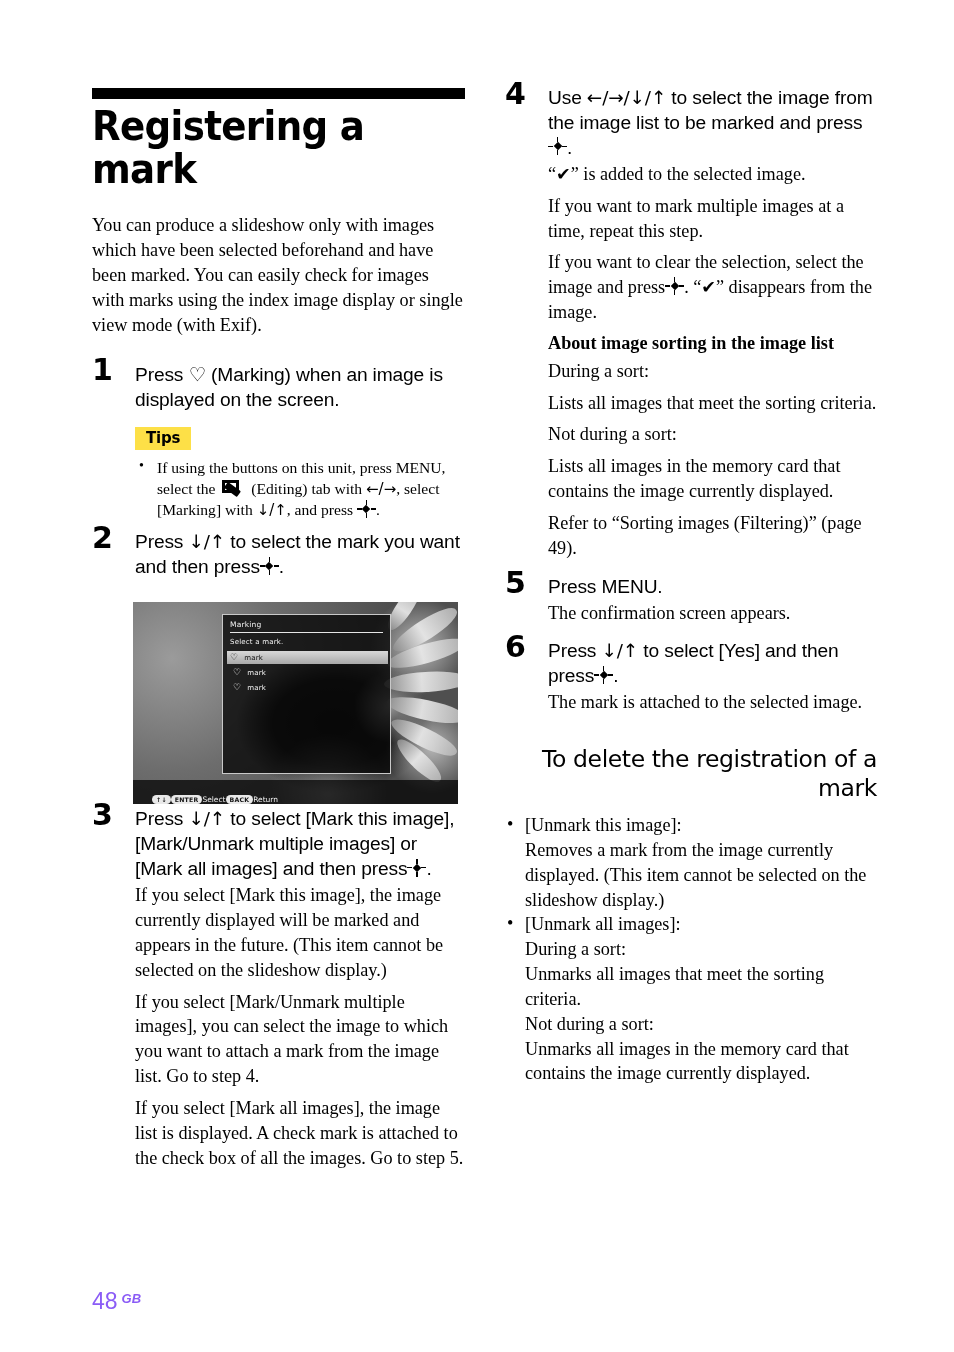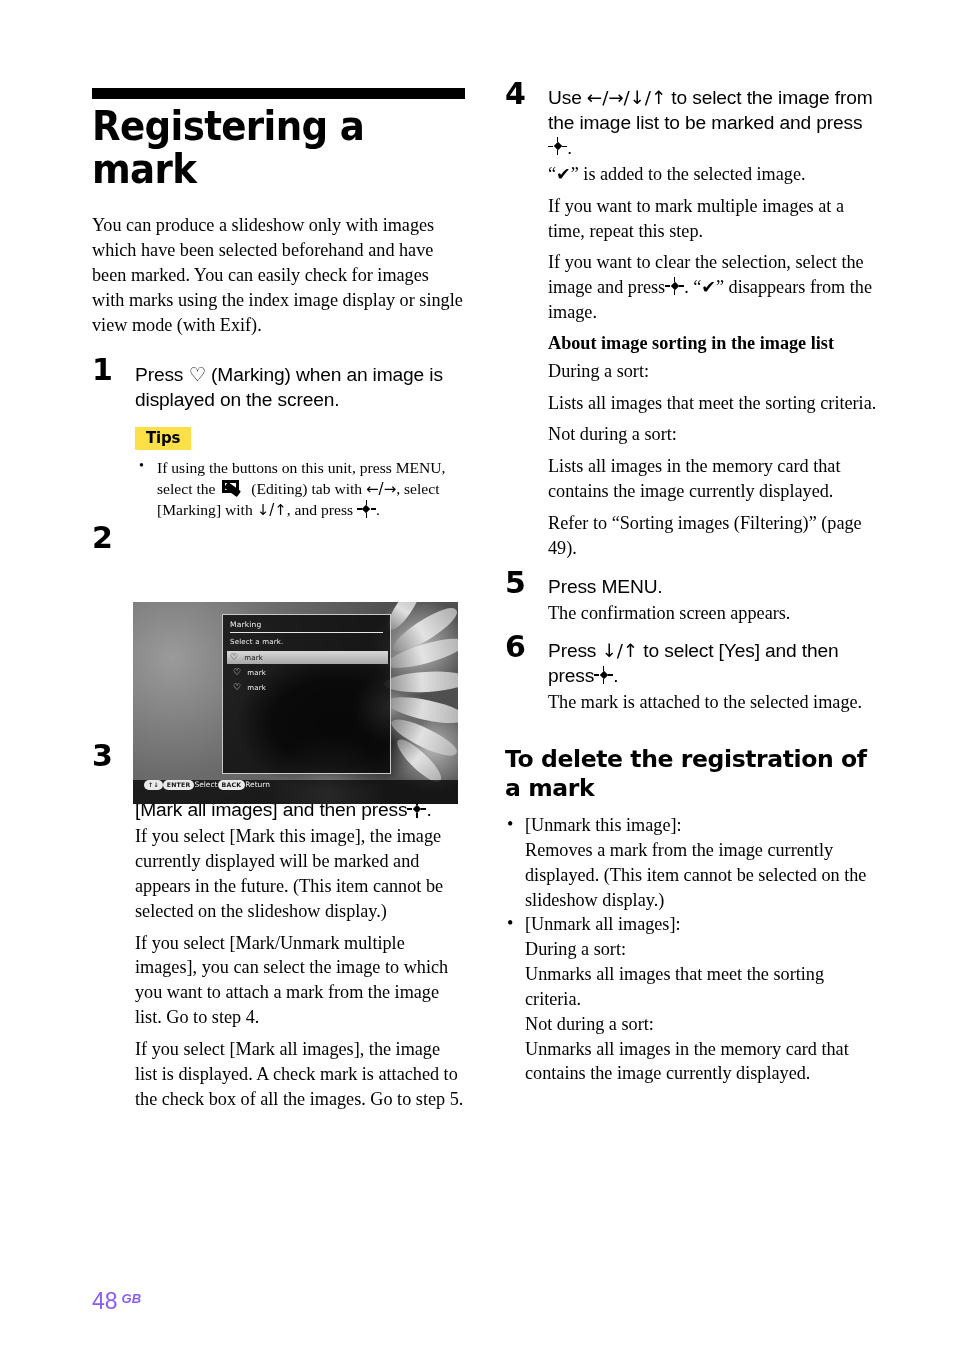--- a/index.html
+++ b/index.html
@@ -136,25 +136,26 @@
   
   .sub-head-bold {
     font-family: "Liberation Serif", serif;
     font-weight: bold;
     font-size: 18.2px;
     line-height: 1.365;
     margin: 6px 0 2px 0;
   }
   .section-head {
     font-family: "DejaVu Sans", sans-serif;
-    font-weight: bold;
+    font-weight: normal;
     font-size: 23.5px;
     line-height: 1.23;
     margin: 30px 0 10px 0;
     letter-spacing: -0.4px;
+    text-align: right;
   }
 
   
   .gl {
     font-family: "DejaVu Sans", sans-serif;
     font-size: 0.96em;
   }
   .heart {
     font-family: "DejaVu Sans", sans-serif;
     font-size: 1.02em;
@@ -281,22 +282,22 @@
     width: 155px;
     margin-left: -3px;
   }
   .figure .menu-item .hicon { font-size: 9px; line-height: 1; }
   .figure .guidebar {
     position: absolute;
     left: 0; right: 0; bottom: 0;
     height: 24px;
     background: rgba(0,0,0,0.72);
     display: flex;
-    align-items: flex-start;
-    padding-left: 11px;
+    align-items: flex-end;
+    padding-left: 19px;
     font-family: "DejaVu Sans", sans-serif;
     font-size: 7.5px;
     color: #f0f0f0;
   }
   .figure .keycap {
     background: #e9e9e9;
     color: #141414;
     border-radius: 6px;
     padding: 1px 4px 1.5px 4px;
     font-size: 6.2px;
@@ -353,20 +354,25 @@
             <span class="gl">←/→</span><span>, select [Marking] with</span>
             <span class="gl">↓/↑</span><span>, and press</span>
             <span class="enter-sym"><i class="hl"></i><i class="hr"></i><i class="vt"></i><i class="vb"></i><i class="d"></i></span><span>.</span>
           </li>
         </ul>
       </div>
     </div>
 
     <div class="step" style="margin-top:10px;">
       <div class="step-num">2</div>
+      <p class="step-head">
+        <span>Press</span>
+        <span class="gl">↓/↑</span>
+        <span>to select the mark you want and then press</span><span class="enter-sym"><i class="hl"></i><i class="hr"></i><i class="vt"></i><i class="vb"></i><i class="d"></i></span><span>.</span>
+      </p>
     </div>
 
     <div style="height:218px;"></div>
 
     <div class="step">
       <div class="step-num">3</div>
       <p class="step-head">
         <span>Press</span>
         <span class="gl">↓/↑</span>
         <span>to select [Mark this image], [Mark/Unmark multiple images] or [Mark all images] and then press</span><span class="enter-sym"><i class="hl"></i><i class="hr"></i><i class="vt"></i><i class="vb"></i><i class="d"></i></span><span>.</span>

